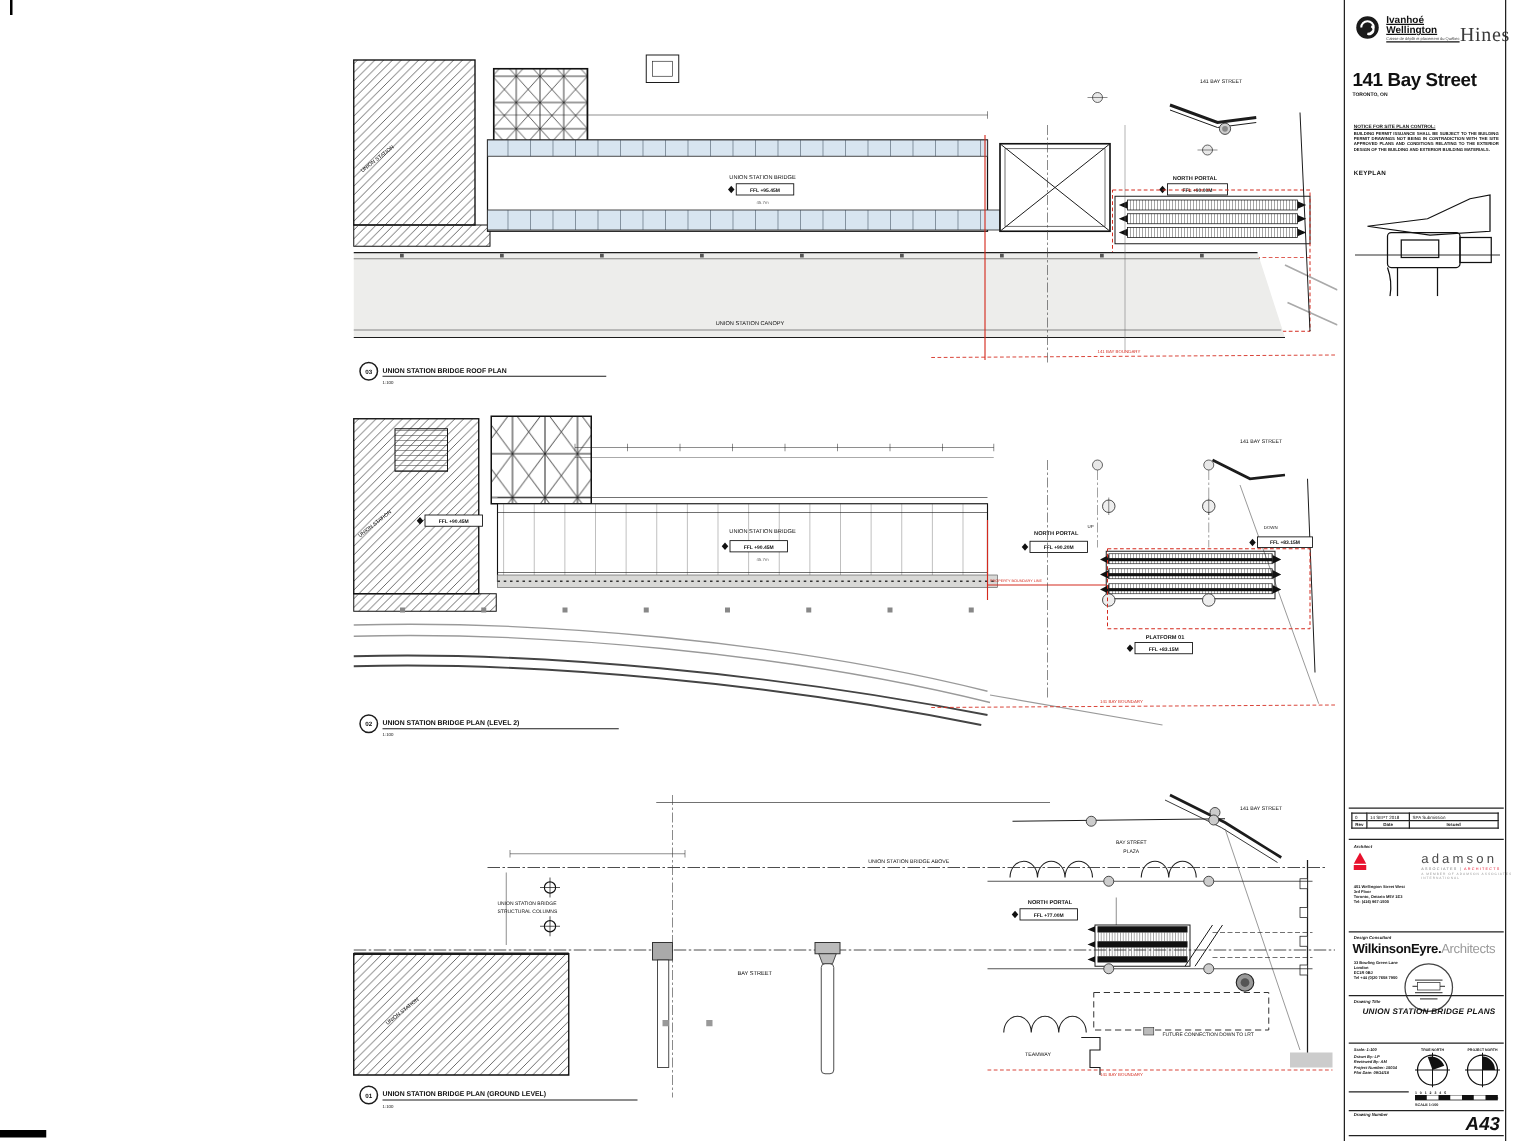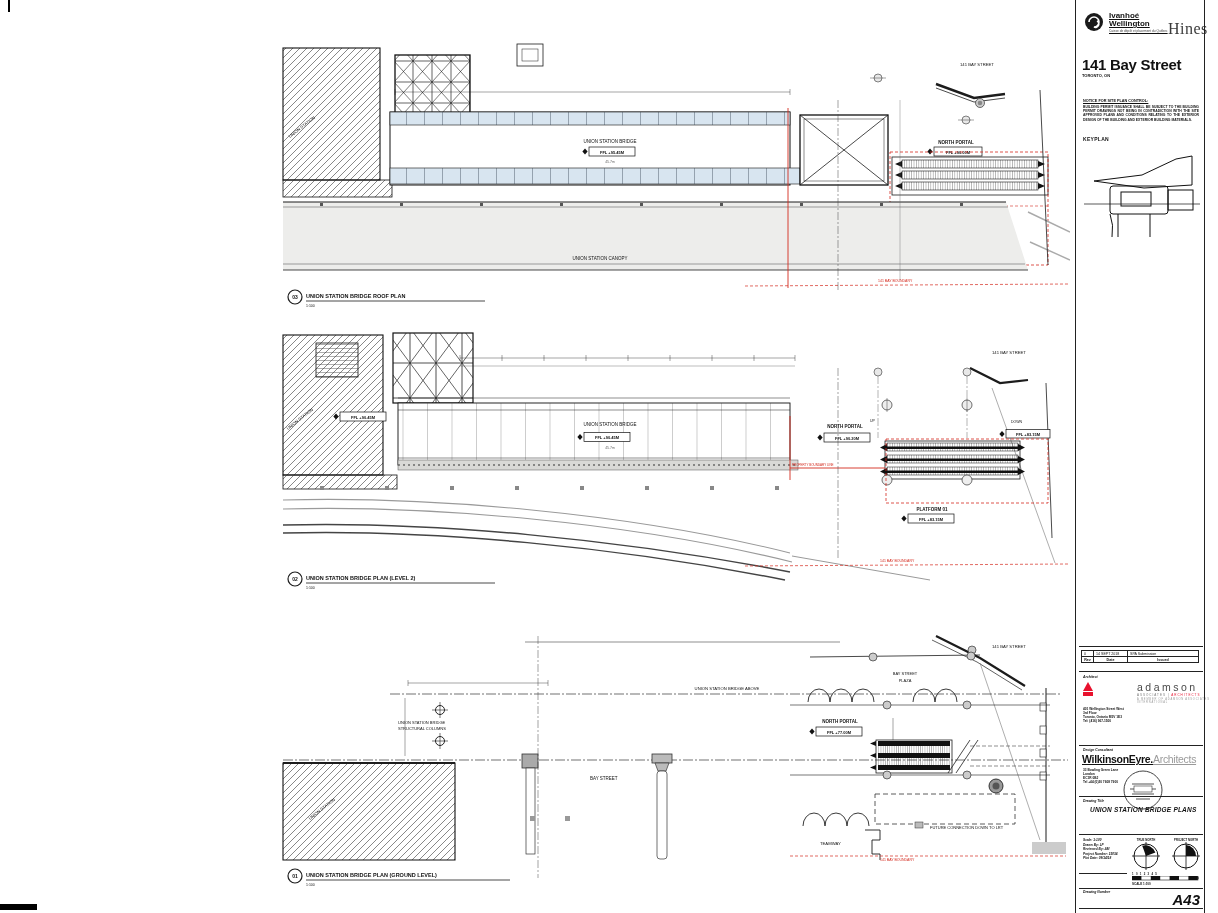--- a/index.html
+++ b/index.html
@@ -30,21 +30,21 @@
   .keyplan-h{font-size:5px;font-weight:bold;letter-spacing:0.3px;}
   table.rev{border-collapse:collapse;width:118px;font-size:3.6px;}
   table.rev td{border:0.5px solid #222;padding:0.5px 2px;height:6px;}
   .lab{font-size:3.4px;font-style:italic;font-weight:bold;}
   .adamson-word{font-size:10.5px;color:#4a4a4a;letter-spacing:2.5px;}
   .adamson-sub{font-size:3px;color:#777;letter-spacing:1px;}
   .adamson-sub b{color:#e8112d;font-weight:normal;}
   .adamson-tag{font-size:2.6px;color:#999;letter-spacing:0.8px;margin-top:1px;}
   .addr{font-size:3.2px;font-weight:bold;line-height:3.9px;margin-top:3px;}
   .we-word{font-size:10.5px;font-weight:bold;letter-spacing:-0.3px;}
-  .we-word span{color:#9a9a9a;font-weight:normal;text-decoration:underline;}
+  .we-word span{color:#9a9a9a;font-weight:normal;}
   .dwg-title{font-size:6.5px;font-weight:bold;font-style:italic;letter-spacing:0.2px;}
   .info{font-size:3.2px;font-weight:bold;font-style:italic;line-height:4.6px;}
   .north-lab{font-size:2.8px;font-weight:bold;text-align:center;}
   .dwg-no{font-size:15px;font-weight:bold;font-style:italic;text-align:right;}
   .redtri{width:0;height:0;border-left:5px solid transparent;border-right:5px solid transparent;
           border-bottom:9px solid #e8112d;}
   .redsq{width:10px;height:4px;background:#e8112d;margin-top:1px;}
   .edge-tick{position:absolute;background:#000;}
 </style>
 </head>

